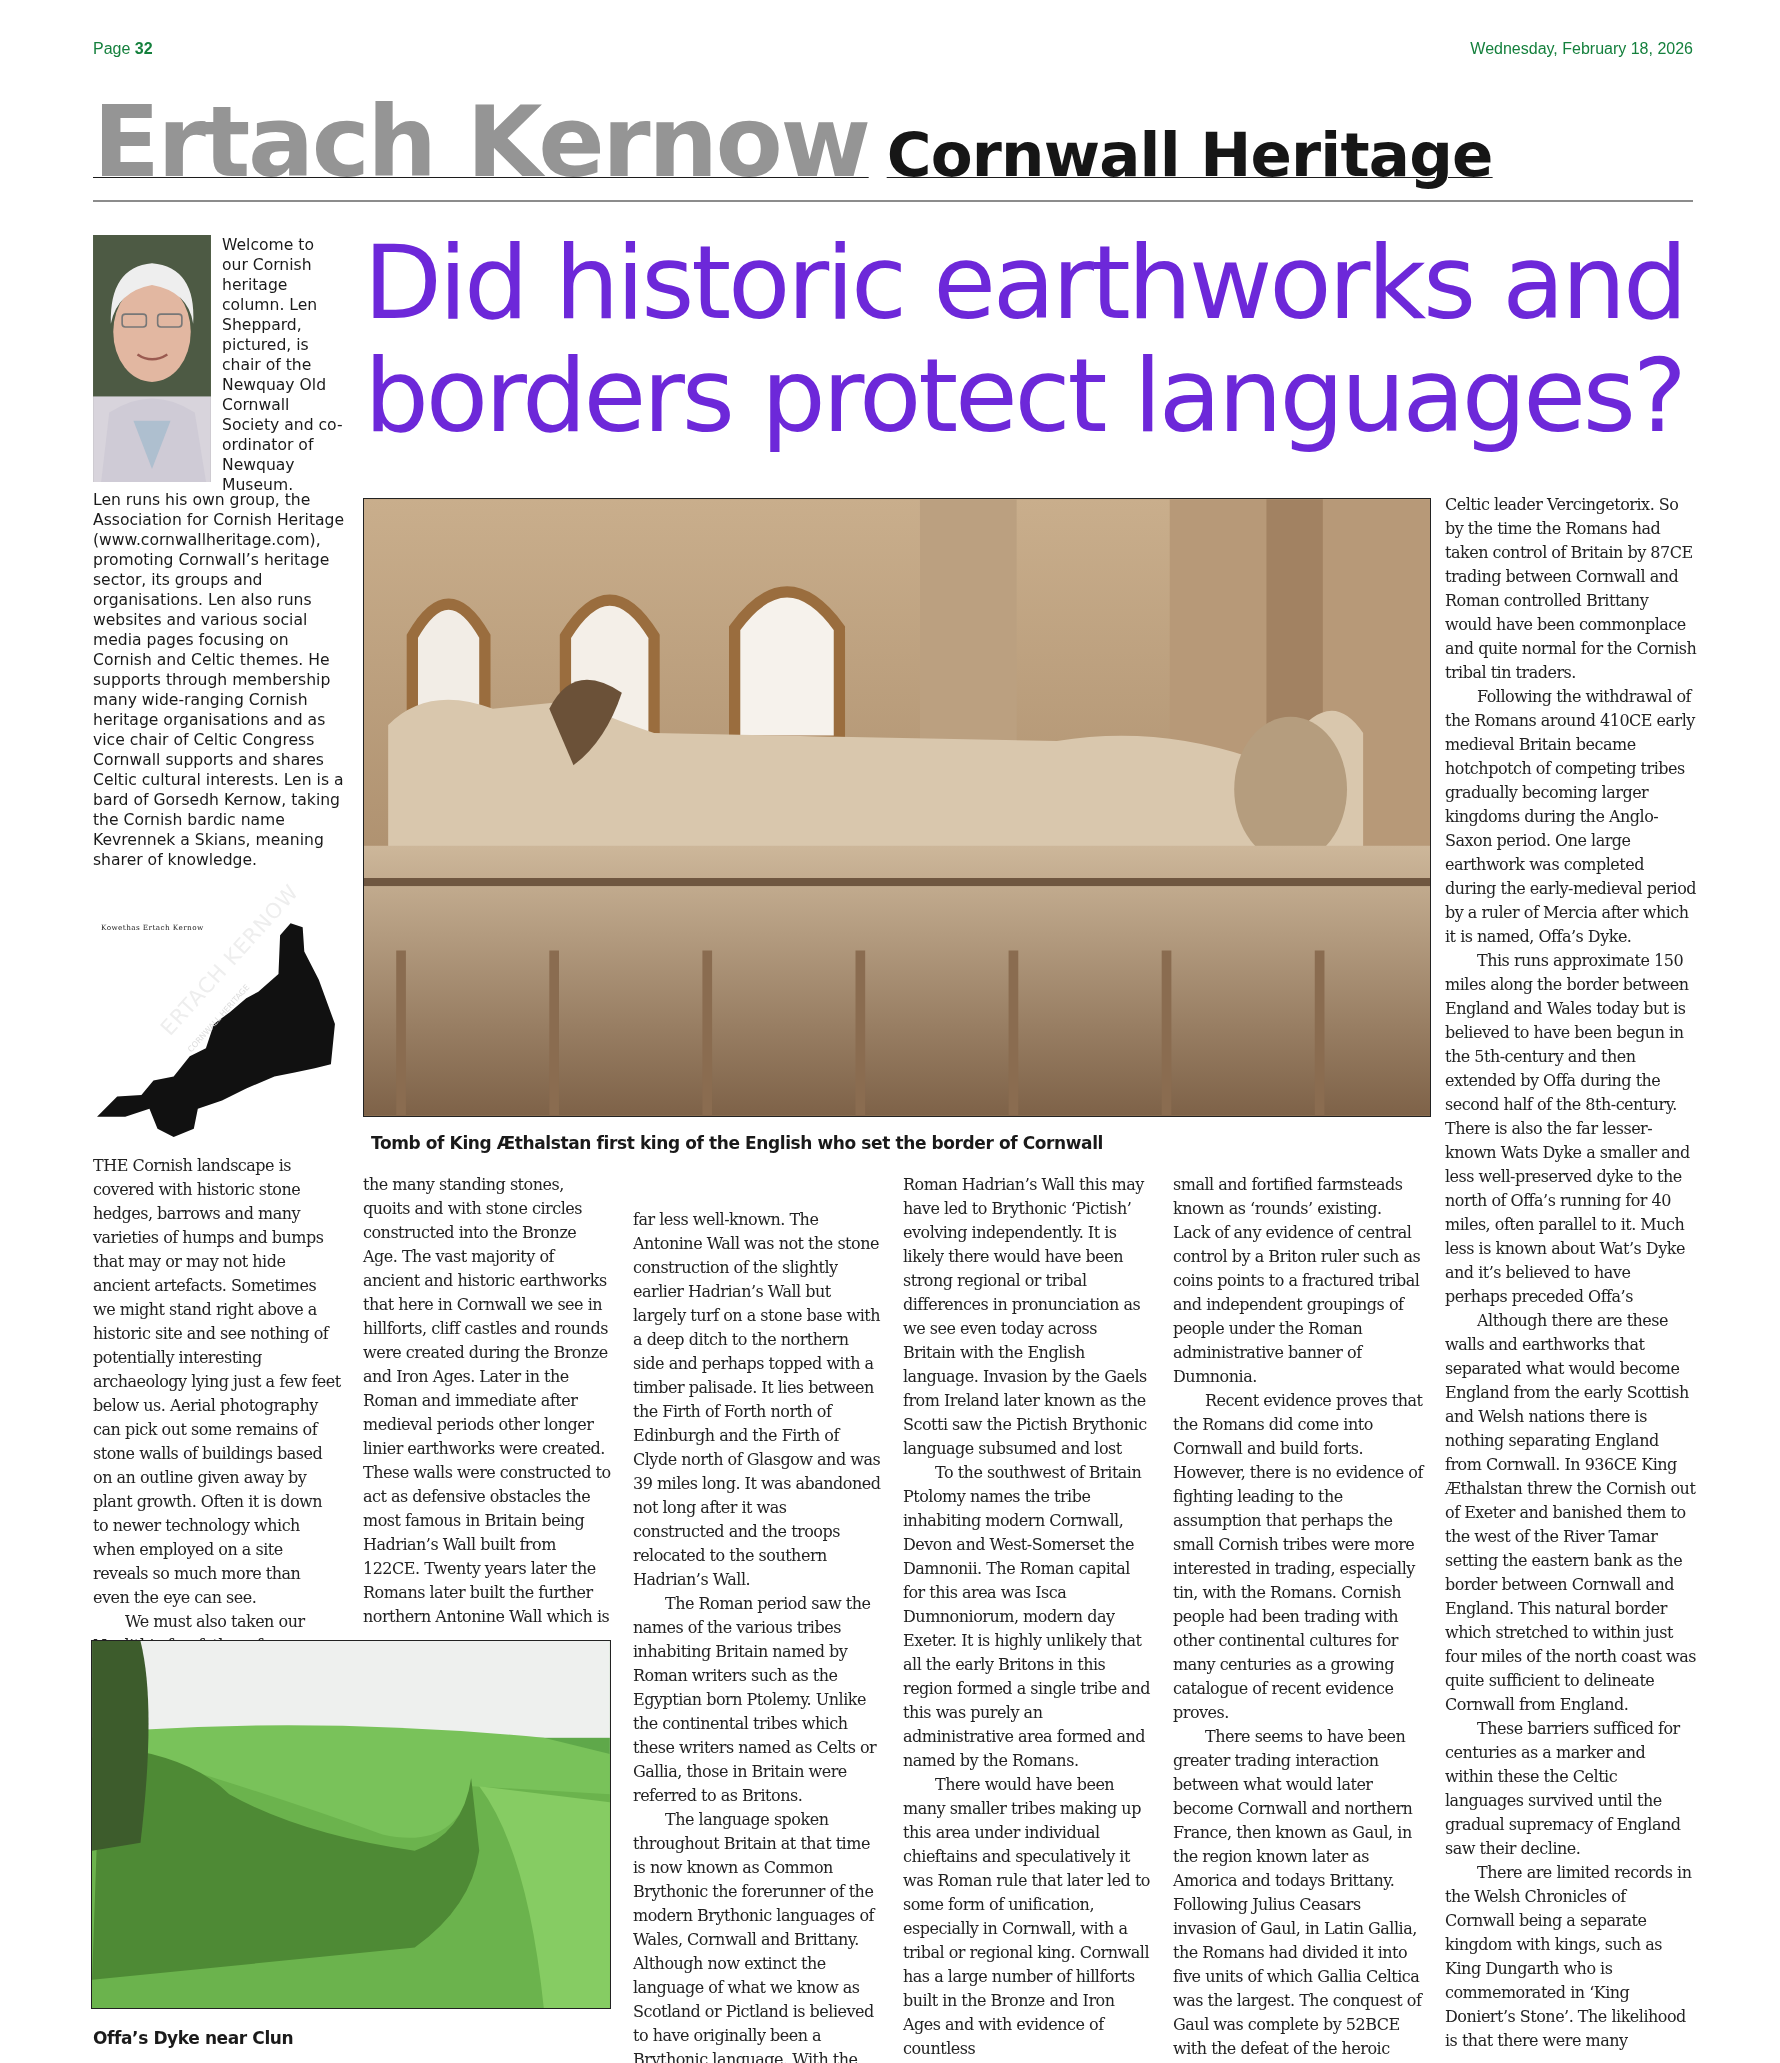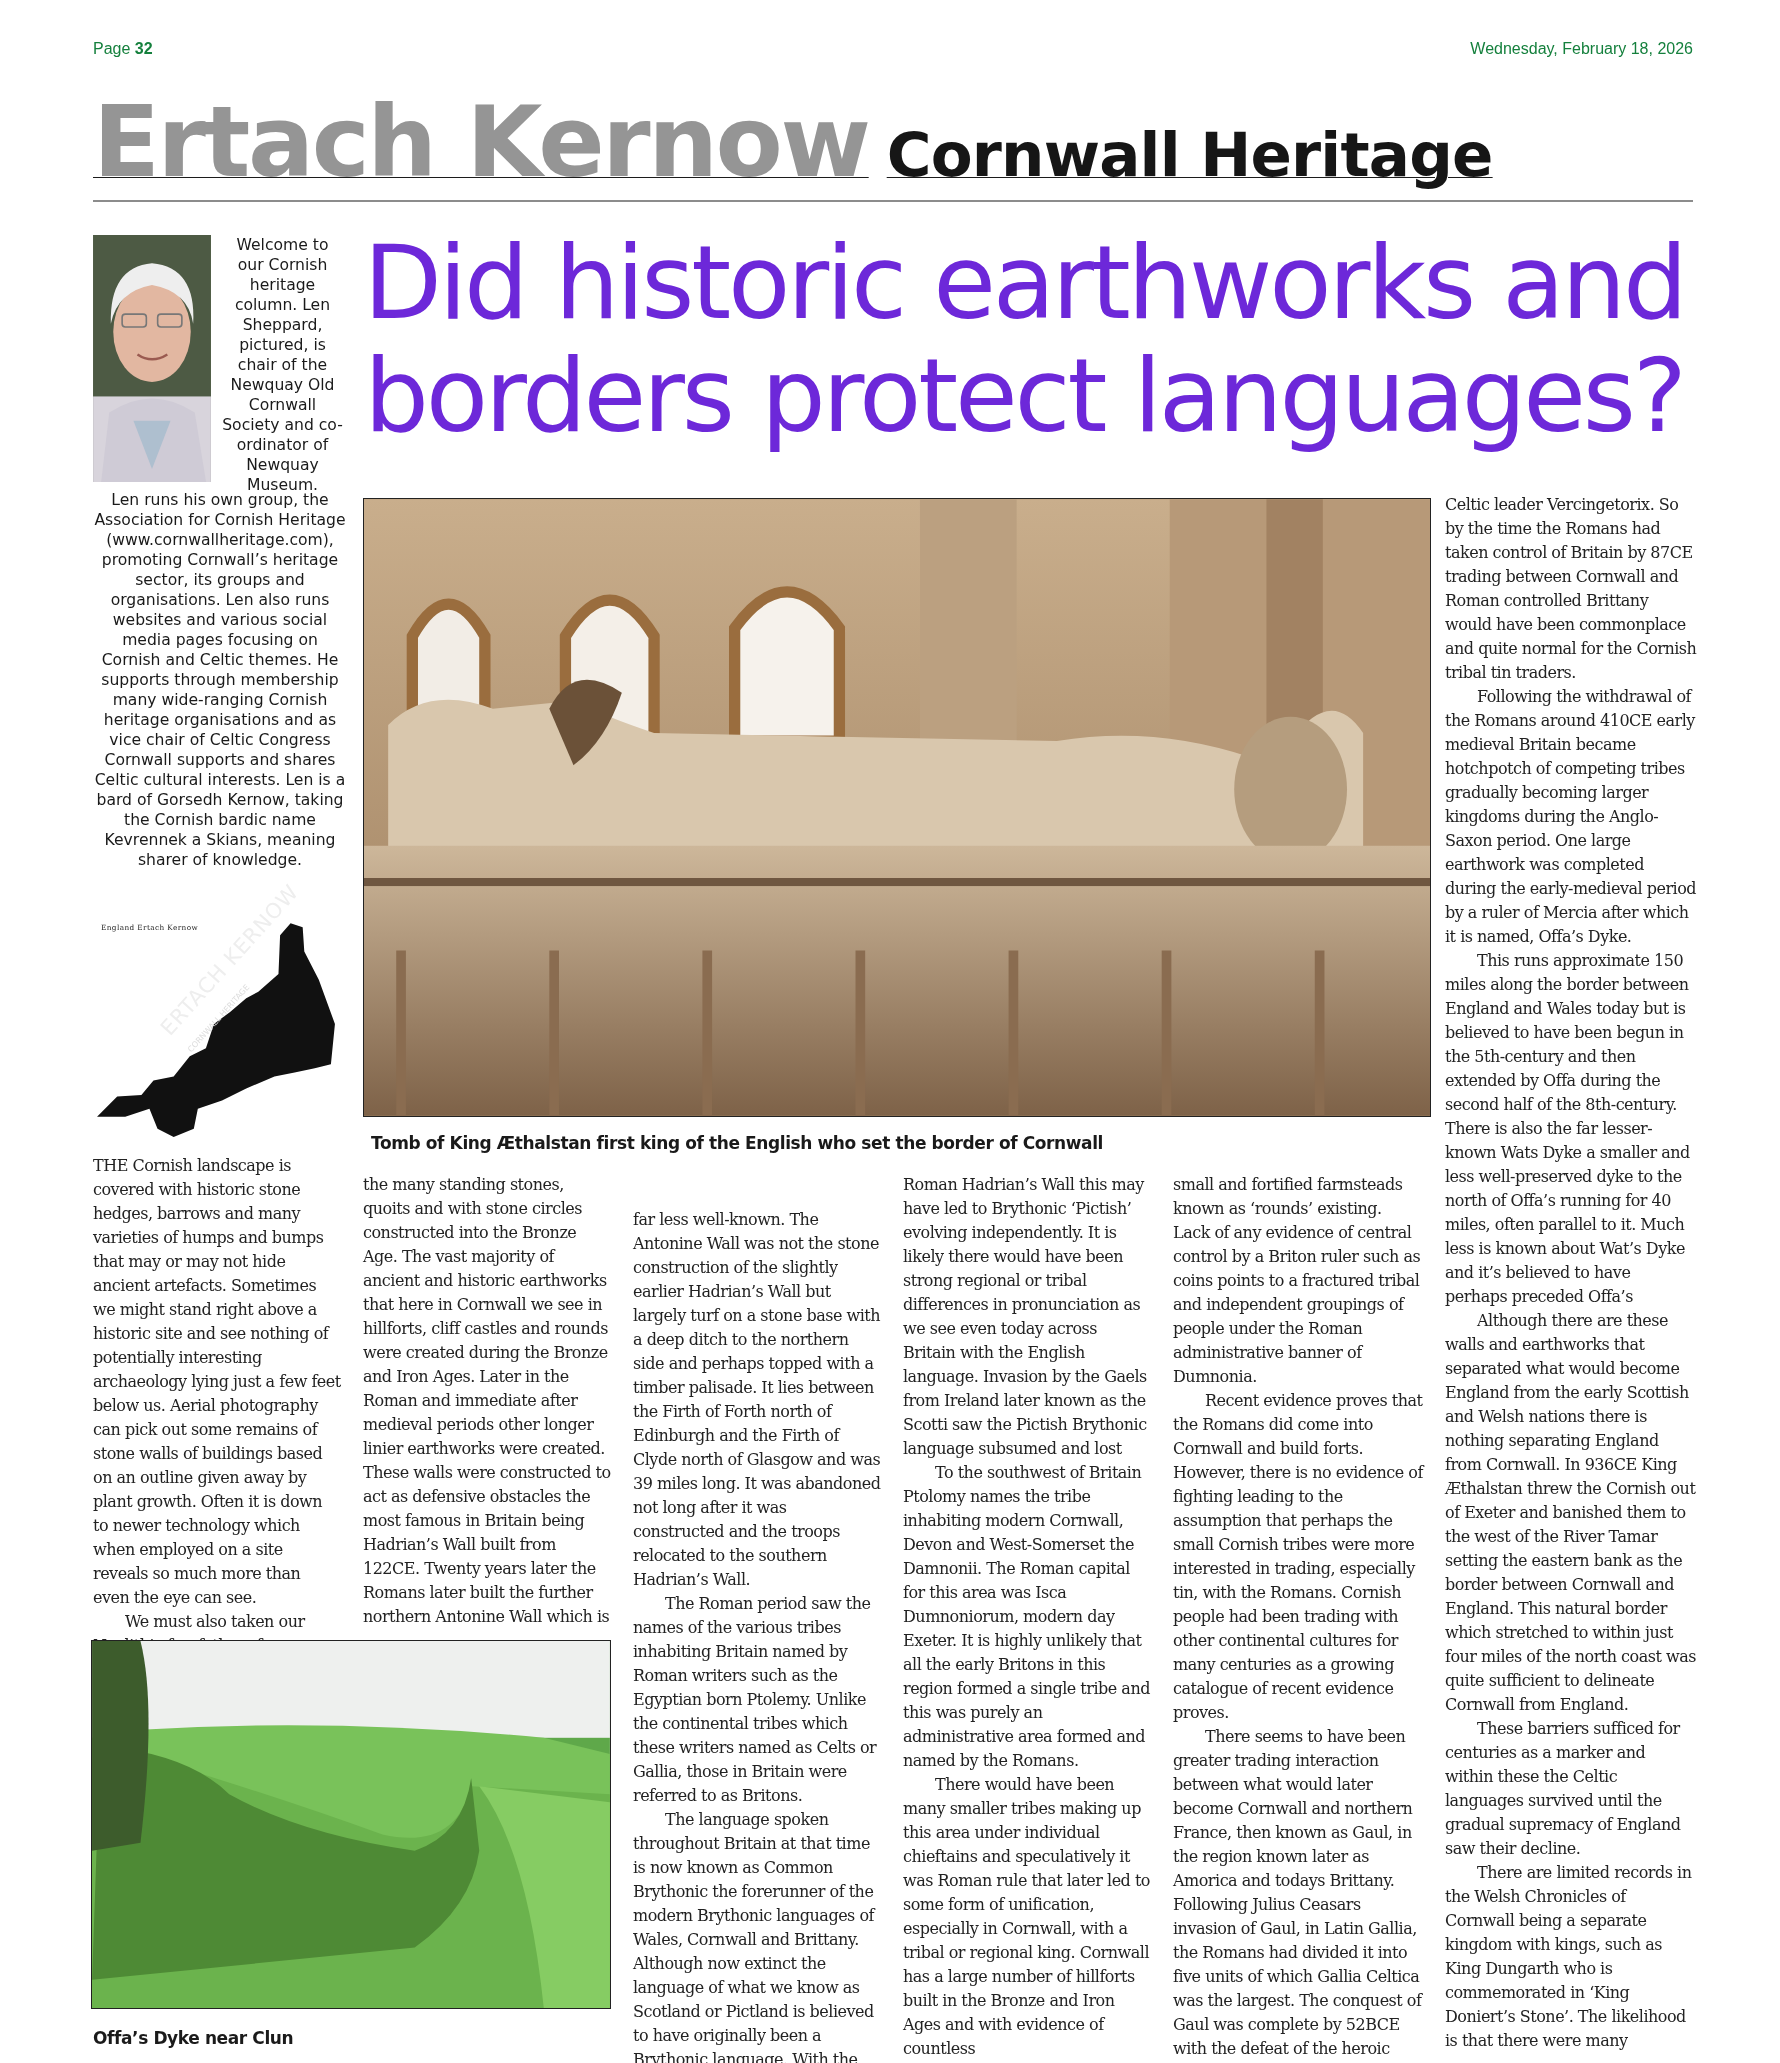--- a/index.html
+++ b/index.html
@@ -6,21 +6,21 @@
   body{width:1781px;height:2064px;position:relative;overflow:hidden;color:#1c1c1c;}
   .abs{position:absolute;}
   .folio{font-family:"Liberation Sans",sans-serif;font-size:16px;color:#15803d;top:40px;}
   .folio b{font-weight:bold;}
   .mast{left:93px;top:85px;white-space:nowrap;text-decoration:underline;}
   .mast-grey{font-family:"DejaVu Sans",sans-serif;font-weight:bold;font-size:98px;color:#959595;letter-spacing:-2.4px;vertical-align:baseline;}
   .mast-black{font-family:"DejaVu Sans",sans-serif;font-weight:bold;font-size:61px;color:#161616;margin-left:18px;letter-spacing:-0.8px;vertical-align:baseline;}
   .rule{left:93px;top:200px;width:1600px;height:1.6px;background:#8c8c8c;}
   .headline{left:363px;top:226px;width:1322px;font-family:"DejaVu Sans",sans-serif;font-size:102px;line-height:113px;color:#6d28d9;letter-spacing:-3.2px;text-align:center;}
   .bio-photo{left:93px;top:235px;width:118px;height:247px;overflow:hidden;background:#8a9a7e;}
-  .bio-text{font-family:"DejaVu Sans",sans-serif;font-size:15.6px;line-height:20px;color:#1a1a1a;text-align:center;}
+  .bio-text{font-family:"DejaVu Sans",sans-serif;font-size:15.6px;line-height:20px;color:#1a1a1a;}
   .bio-side{left:222px;top:235px;width:121px;}
   .bio-main{left:93px;top:490px;width:254px;}
   .body{font-family:"DejaVu Serif",serif;font-size:16px;line-height:24px;color:#222;letter-spacing:-0.5px;}
   .body p{margin:0;}
   .body p.indent{text-indent:32px;}
   .col{width:254px;}
   .caption{font-family:"DejaVu Sans",sans-serif;font-weight:bold;font-size:17px;color:#1a1a1a;letter-spacing:-0.4px;}
   .photo{border:1.6px solid #222;overflow:hidden;}
   .logo{left:93px;top:903px;width:250px;height:242px;}
 </style>
@@ -48,21 +48,21 @@
     <path d="M22 110 Q20 40 73 35 Q128 40 124 110 Q118 70 73 62 Q30 70 22 110Z" fill="#eeeeee"></path>
     <rect x="36" y="98" width="30" height="16" rx="4" fill="none" stroke="#777" stroke-width="2"></rect>
     <rect x="80" y="98" width="30" height="16" rx="4" fill="none" stroke="#777" stroke-width="2"></rect>
     <path d="M55 148 Q73 160 92 148" stroke="#9a5a50" stroke-width="3" fill="none"></path>
   </svg>
 </div>
 <div class="abs bio-text bio-side">Welcome to our Cornish heritage column. Len Sheppard, pictured, is chair of the Newquay Old Cornwall Society and co-ordinator of Newquay Museum.</div>
 <div class="abs bio-text bio-main">Len runs his own group, the Association for Cornish Heritage (www.cornwallheritage.com), promoting Cornwall’s heritage sector, its groups and organisations. Len also runs websites and various social media pages focusing on Cornish and Celtic themes. He supports through membership many wide-ranging Cornish heritage organisations and as vice chair of Celtic Congress Cornwall supports and shares Celtic cultural interests. Len is a bard of Gorsedh Kernow, taking the Cornish bardic name Kevrennek a Skians, meaning sharer of knowledge.</div>
 
 <div class="abs logo">
-  <div class="abs" style="left:8px;top:20px;font-family:'DejaVu Serif',serif;font-size:7.3px;color:#222;letter-spacing:0.4px;">England Ertach Kernow</div>
+  <div class="abs" style="left:8px;top:20px;font-family:'DejaVu Serif',serif;font-size:7.3px;color:#222;letter-spacing:0.4px;">Kowethas Ertach Kernow</div>
   <svg class="abs" style="left:0;top:0;" width="250" height="242" viewBox="0 0 310 300">
     <path d="M5 265 L30 240 L60 238 L75 220 L100 215 L120 190 L140 180 L150 150 L170 135 L190 118 L205 110 L230 88 L232 40 L245 25 L260 30 L262 60 L280 95 L300 150 L295 200 L275 205 L250 210 L225 215 L190 230 L160 245 L130 255 L125 280 L100 290 L80 280 L70 255 L40 265 Z" fill="#111"></path>
   </svg>
   <div class="abs" style="left:63px;top:121px;transform:rotate(-48deg);transform-origin:left top;font-family:'DejaVu Sans',sans-serif;font-size:21px;color:#eee;white-space:nowrap;letter-spacing:0.8px;">ERTACH KERNOW</div>
   <div class="abs" style="left:93px;top:145px;transform:rotate(-48deg);transform-origin:left top;font-family:'DejaVu Sans',sans-serif;font-size:8px;color:#ddd;white-space:nowrap;">CORNWALL HERITAGE</div>
 </div>
 
 <h1 class="abs headline" style="margin:0;font-weight:normal;">Did historic earthworks and borders protect languages?</h1>
 
 <div class="abs photo" style="left:363px;top:498px;width:1066px;height:617px;background:#b89a78;">

